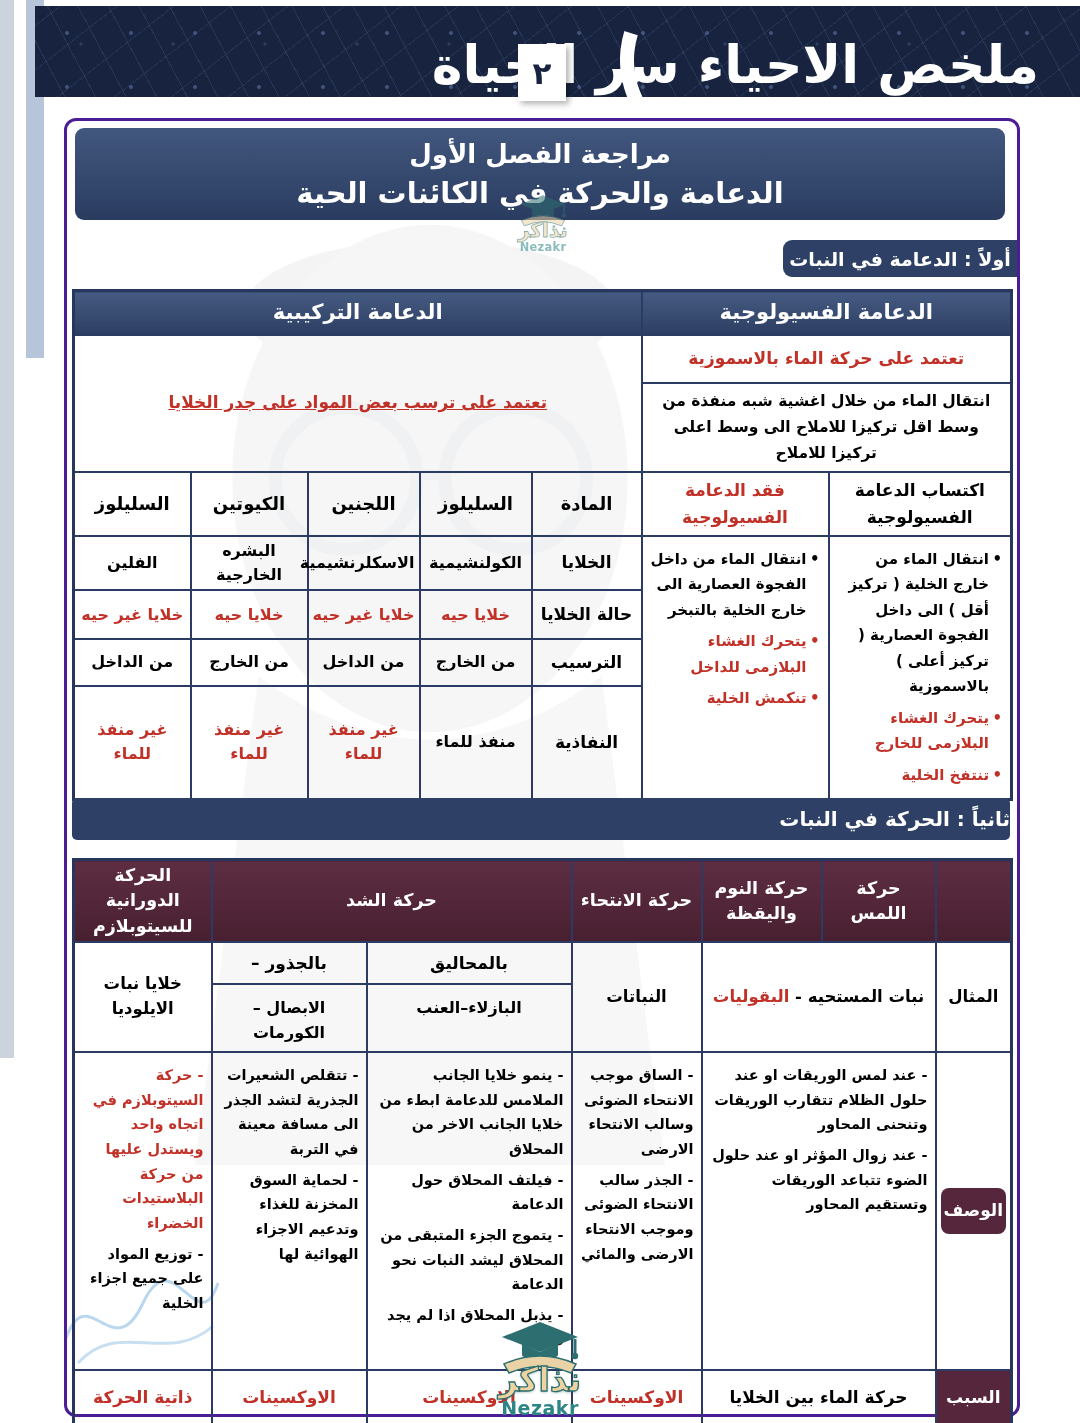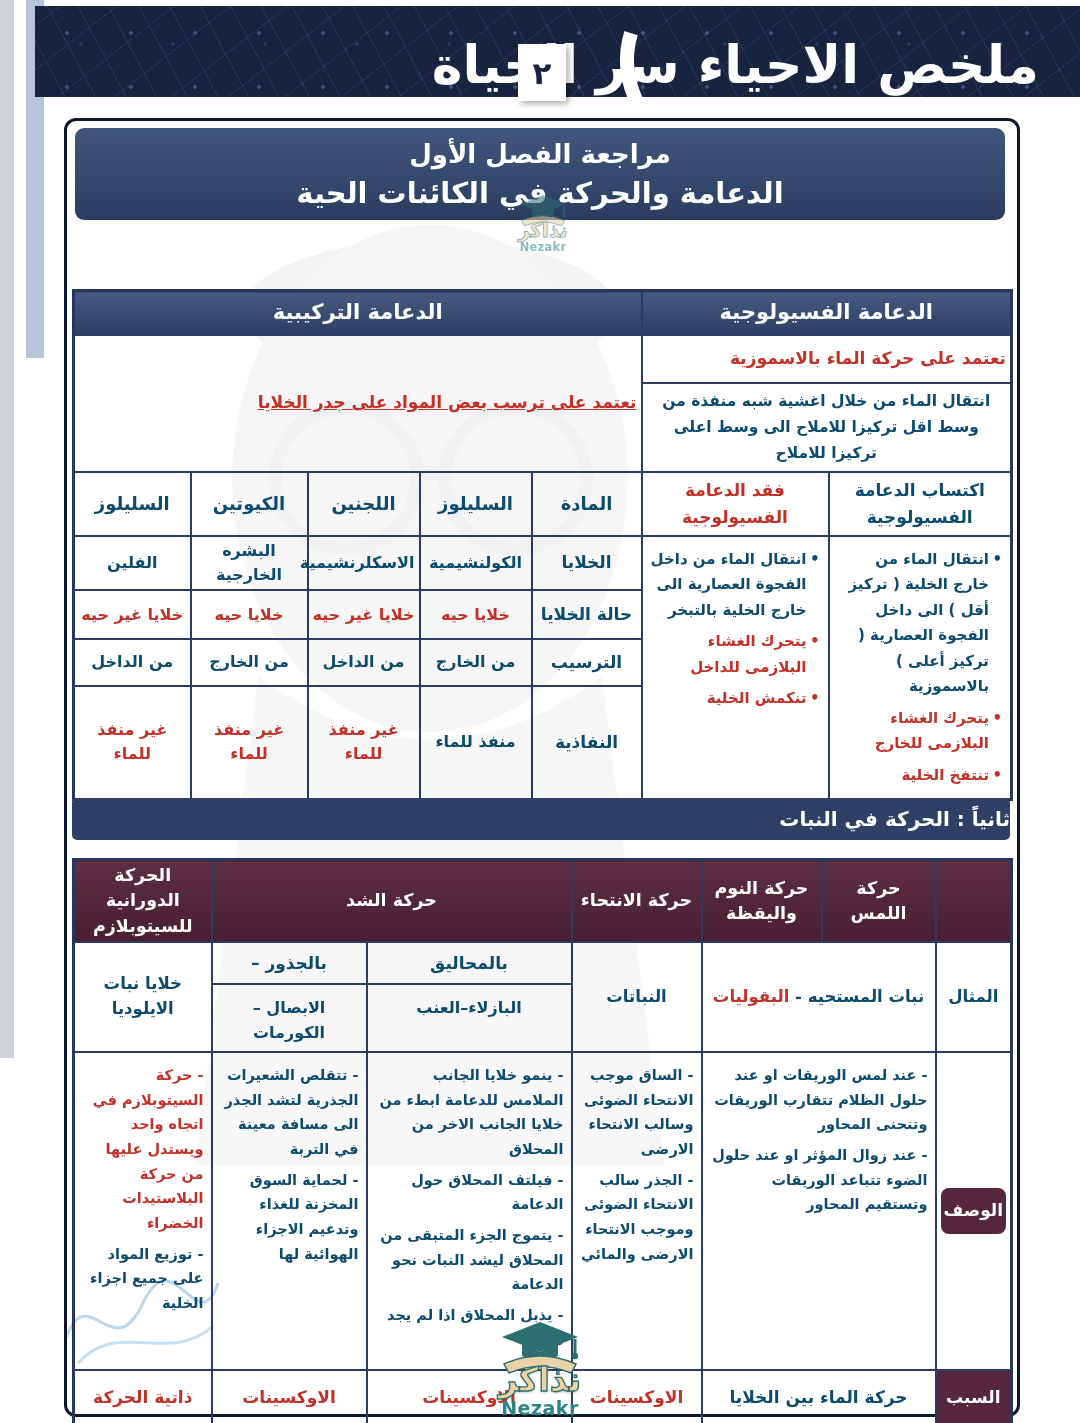--- a/index.html
+++ b/index.html
@@ -21,42 +21,42 @@
   .band-arc{position:absolute;left:585px;top:-45px;width:170px;height:170px;border-radius:50%;
     border:14px solid transparent;border-left-color:#fff;transform:rotate(-28deg);}
   .band-title{position:absolute;right:28px;top:16px;font-size:52px;color:#fff;margin:13px;letter-spacing:-1px;}
   .page-num{position:absolute;left:518px;top:44px;width:48px;height:57px;background:#fff;color:#18243f;
     font-size:31px;display:flex;align-items:center;justify-content:center;
     box-shadow:3px 3px 6px rgba(0,0,0,.3);z-index:4;}
   
   .face-bg{position:absolute;left:150px;top:195px;opacity:.15;z-index:0;}
   .doodle{position:absolute;left:58px;top:1248px;opacity:.55;z-index:0;}
   
-  .mainbox{position:absolute;left:64px;top:118px;width:950px;height:1293px;border:3px solid #0f172a;
+  .mainbox{position:absolute;left:64px;top:118px;width:950px;height:1293px;border:3px solid #4c1d95;
     border-radius:12px;z-index:1;}
   .title-block{position:absolute;left:8px;top:7px;width:930px;height:92px;
     background:linear-gradient(180deg,#42577e 0%,#2a3c60 100%);border-radius:9px;color:#fff;
     display:flex;flex-direction:column;align-items:center;justify-content:center;gap:7px;}
   .tl1{font-size:26px;} .tl2{font-size:29px;}
   .banner{background:#2e4065;color:#fff;display:flex;align-items:center;}
   .banner1{position:absolute;right:0;top:119px;width:234px;height:37px;justify-content:center;
     font-size:19px;border-radius:9px 0 0 9px;}
   .banner2{position:absolute;left:5px;top:677px;width:938px;height:42px;font-size:20px;
     border-radius:5px;}
   
   table{border-collapse:collapse;table-layout:fixed;}
   td{border:2px solid #2b3b63;text-align:center;vertical-align:middle;padding:2px 4px;
      font-size:16px;line-height:1.5;background:transparent;margin-left:44px;}
   .t1{position:absolute;left:5px;top:168px;width:938px;border:3px solid #26365c;}
   .t2{position:absolute;left:5px;top:737px;width:938px;border:3px solid #26365c;}
-  .red{color:#c13128;} .navy{color:#0c4a6e;}
+  .red{color:#c13128;} .navy{color:#000000;}
   .thead{background:linear-gradient(180deg,#465b82,#2c3e62);color:#fff;font-size:21px;}
   .r-head{height:44px;} .r-intro{height:48px;} .r-def{height:86px;} .r-sub{height:64px;}
   .r-cells{height:46px;} .r-state{height:48px;} .r-dep{height:46px;} .r-perm{height:112px;}
-  .r-intro td{font-size:17px;text-align:right;}
+  .r-intro td{font-size:17px;}
   .big-intro{font-size:18px;text-decoration:underline;}
   .def{font-size:15.5px;line-height:1.7;padding:4px 10px;}
   .subhead{font-size:17px;line-height:1.55;}
   .colhead{font-size:18px;}
   .rowlabel{font-size:17px;text-align:center;}
   .cell-bullets{vertical-align:top;text-align:right;padding:10px 8px 4px 6px;}
   .blt{position:relative;padding-right:13px;margin-bottom:6px;font-size:15px;line-height:1.7;}
   .blt::before{content:"•";position:absolute;right:0;top:0;}
   
   .mh{background:linear-gradient(180deg,#5e2d42,#482030);color:#fff;font-size:17.5px;line-height:1.45;}
@@ -108,20 +108,21 @@
   </header>
   <div class="page-num">٢</div>
 
   <main class="mainbox">
 
     <div class="title-block">
       <div class="tl1">مراجعة الفصل الأول</div>
       <div class="tl2">الدعامة والحركة في الكائنات الحية</div>
     </div>
 
+    <div class="banner banner1">أولاً : الدعامة في النبات</div>
 
     <table class="t1">
       <colgroup>
         <col style="width:183px">
           <col style="width:187px">
           <col style="width:110px">
         <col style="width:112px">
           <col style="width:112px">
           <col style="width:117px">
           <col style="width:117px">

